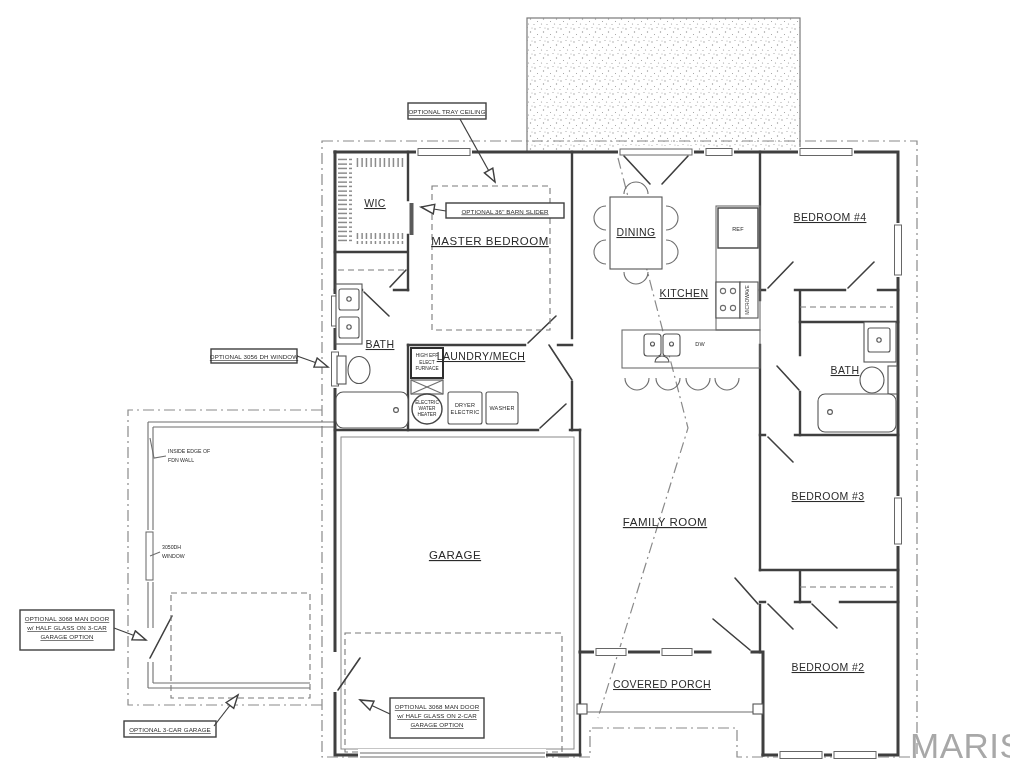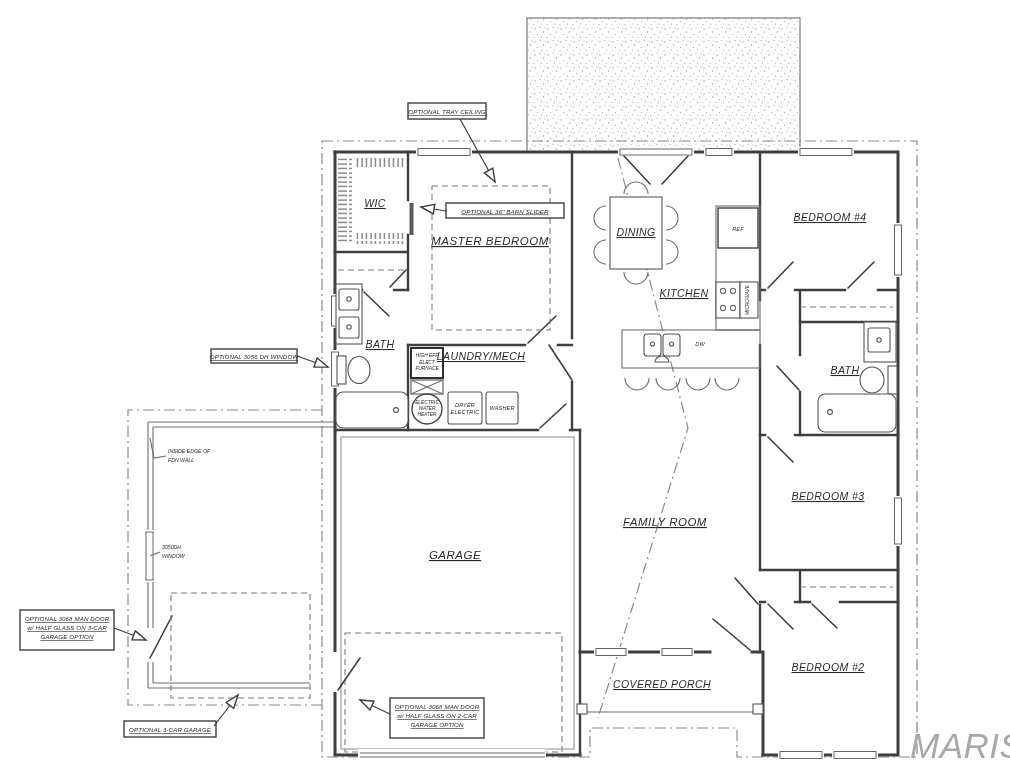--- a/index.html
+++ b/index.html
@@ -1,16 +1,16 @@
 <!DOCTYPE html>
 <html><head>
 <meta charset="utf-8">
 <style>
   html,body{margin:0;padding:0;background:#ffffff;}
-  .plan-wrap{width:1010px;height:768px;background:#14b8a6;position:relative;overflow:hidden;font-style:italic;}
+  .plan-wrap{width:1010px;height:768px;background:#14b8a6;position:relative;overflow:hidden;}
   svg{display:block;}
   text{font-family:"Liberation Sans", sans-serif; fill:#2b2b2b;}
   .room-lbl{font-size:10.5px;letter-spacing:.4px;text-decoration:underline;text-anchor:middle;}
   .room-lbl-lg{font-size:11.5px;letter-spacing:.5px;text-decoration:underline;text-anchor:middle;}
   .appl-lbl{font-size:5.5px;text-anchor:middle;letter-spacing:.2px;}
   .tiny-lbl{font-size:4.8px;text-anchor:middle;}
   .callout-lbl{font-size:6.2px;text-anchor:middle;text-decoration:underline;letter-spacing:.1px;}
   .note-lbl{font-size:5.2px;text-anchor:start;}
   .watermark{font-size:35px;fill:#a8a8a8;letter-spacing:.5px;}
   .wall{stroke:#3f3f3f;stroke-width:3;fill:none;stroke-linecap:square;}

